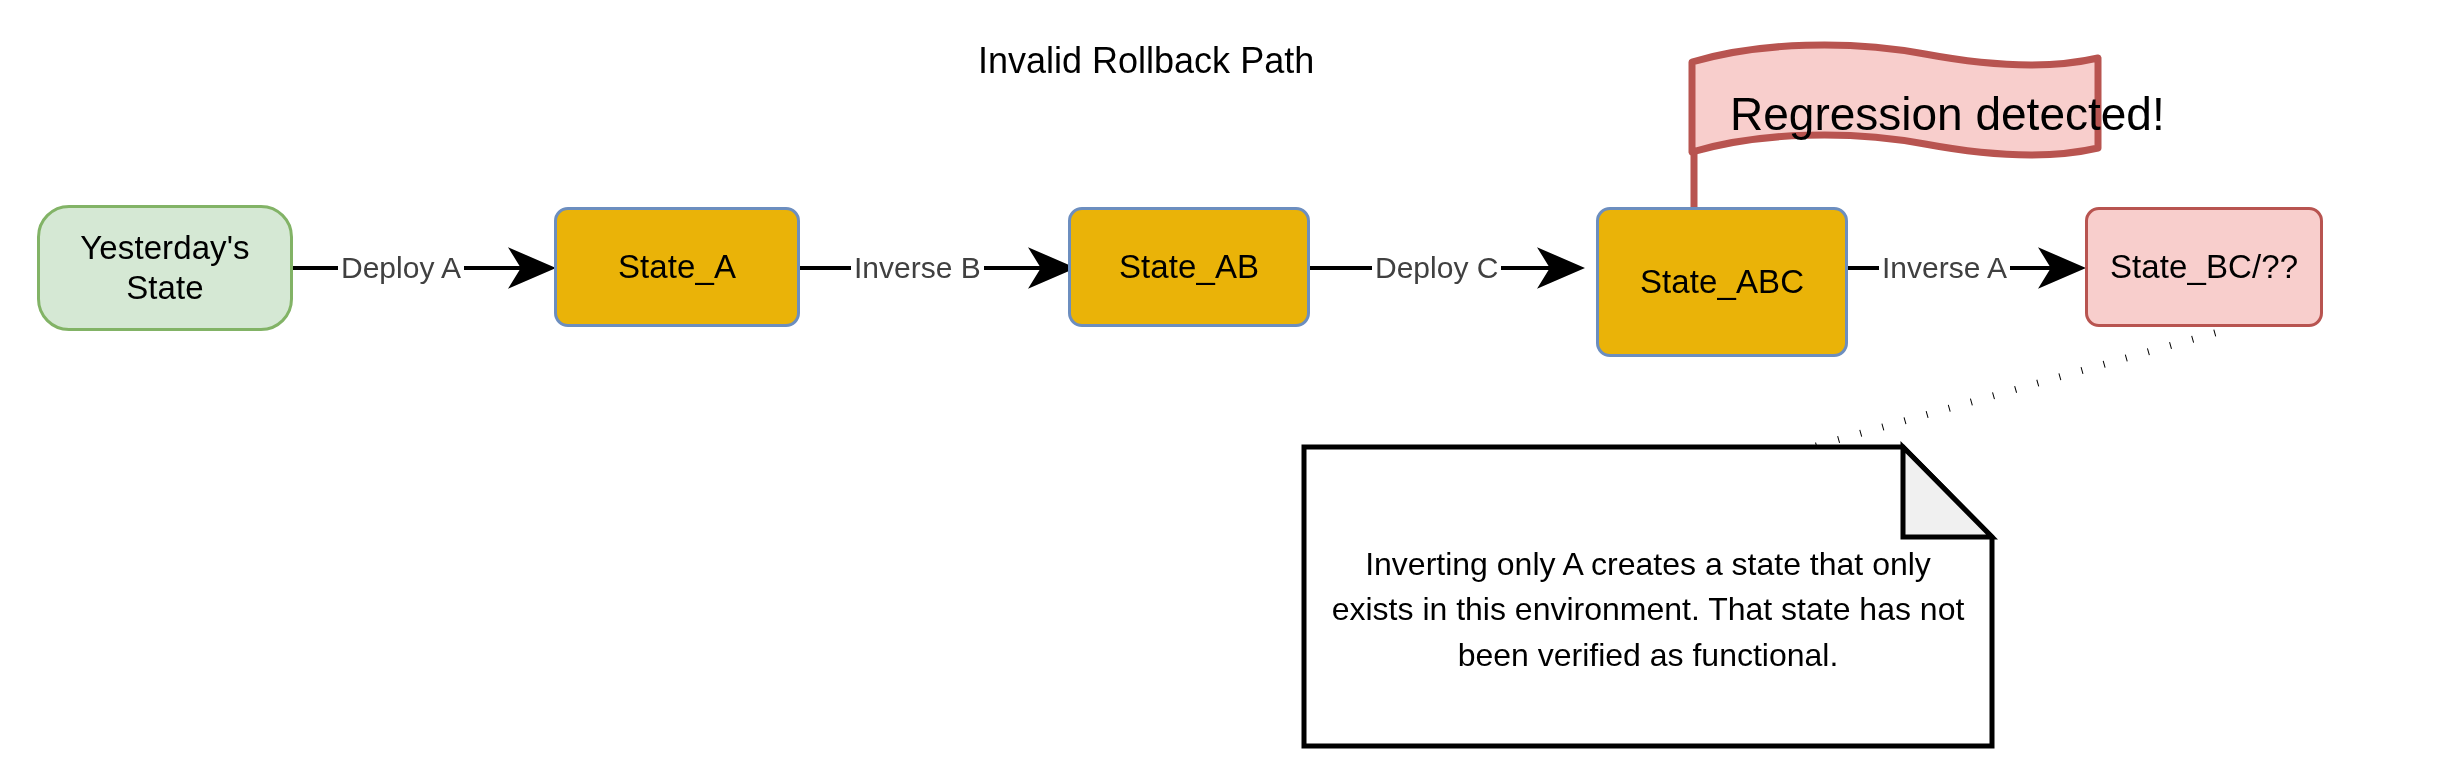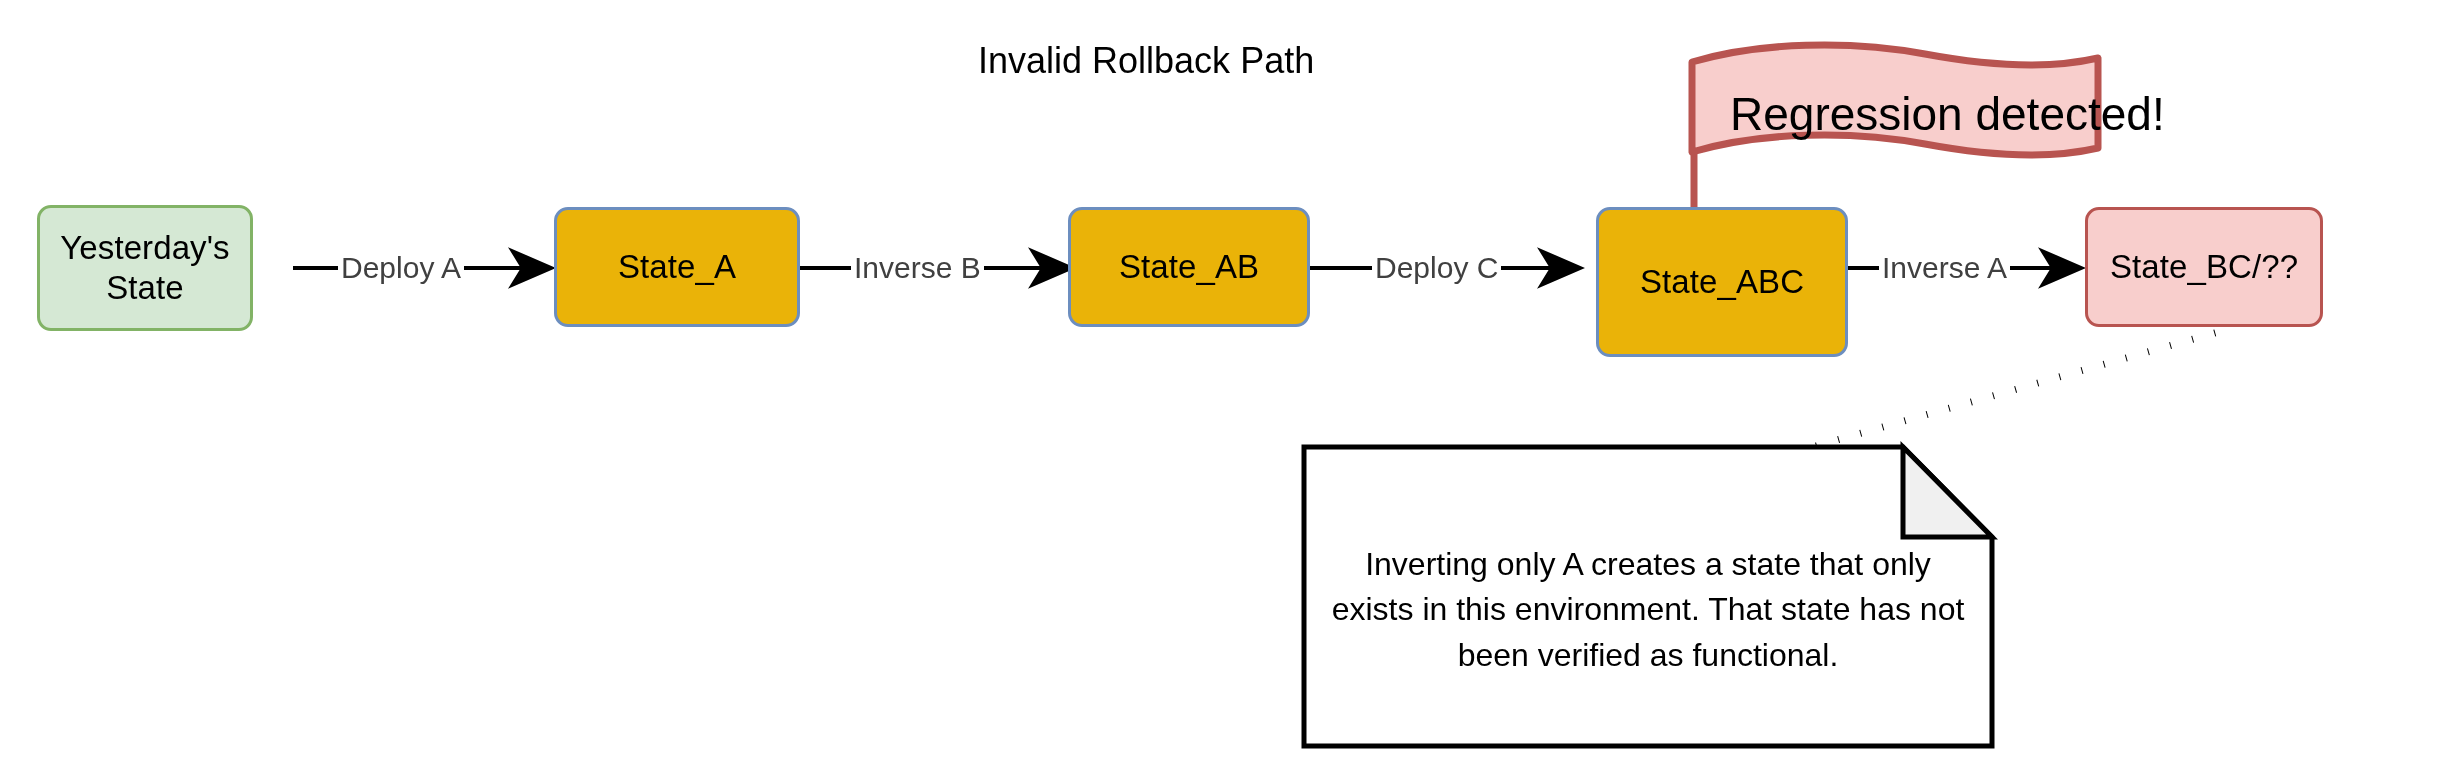--- a/index.html
+++ b/index.html
@@ -124,21 +124,21 @@
     <line x1="1816" y1="446" x2="2218" y2="332" stroke="#000000" stroke-width="7" stroke-dasharray="1 22" stroke-linecap="butt"></line>
 
     <g>
       <path d="M1304,447 L1903,447 L1992,537 L1992,746 L1304,746 Z" fill="#ffffff" stroke="#000000" stroke-width="5" stroke-linejoin="miter"></path>
       <path d="M1903,447 L1903,537 L1992,537 Z" fill="#f0f0f0" stroke="#000000" stroke-width="5" stroke-linejoin="miter"></path>
     </g>
   </svg>
 
   <div class="diagram-title" style="left:978px; top:40px;">Invalid Rollback Path</div>
 
-  <div class="node node-start" style="left:37px; top:205px; width:216px; height:126px;">
+  <div class="node node-start" style="left:37px; top:205px; width:256px; height:126px;border-radius:32px;">
     <span>Yesterday's
 State</span>
   </div>
 
   <div class="node node-process" style="left:554px; top:207px; width:246px; height:120px;">
     <span>State_A</span>
   </div>
 
   <div class="node node-process" style="left:1068px; top:207px; width:242px; height:120px;justify-content:center;">
     <span>State_AB</span>

